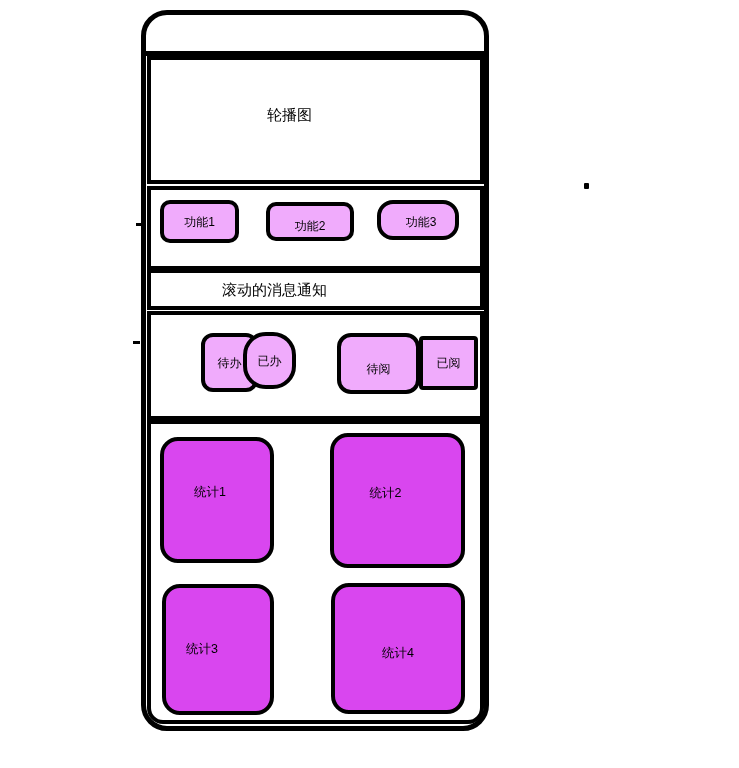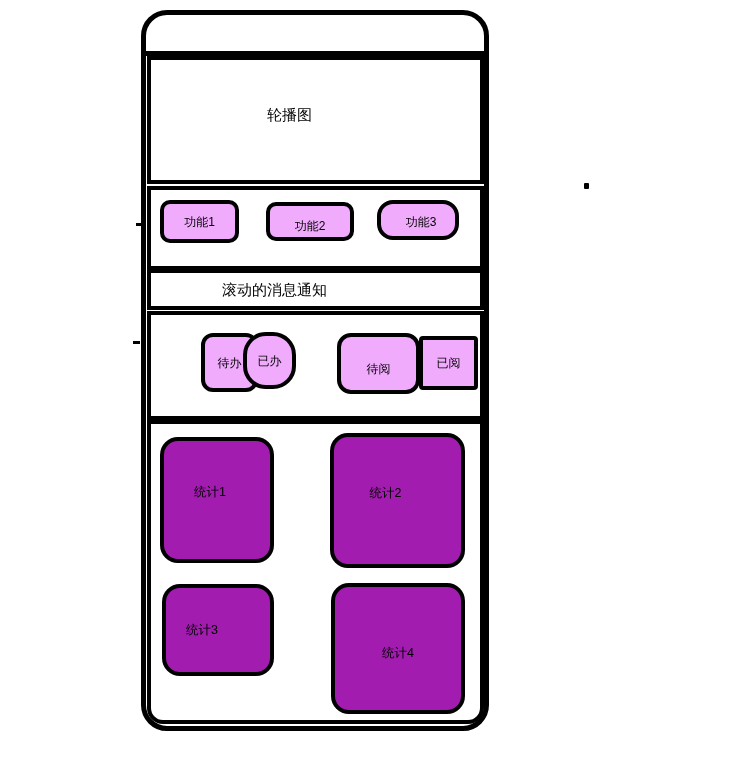--- a/index.html
+++ b/index.html
@@ -58,29 +58,29 @@
   .fn3 { left: 377px; top: 200px; width: 82px; height: 40px; border-radius: 16px; }
   .fn3 .lbl { transform: translate(3px, 2px); }
 
   .bdg1 { left: 156px; top: 333px; width: 57px; height: 59px; border-radius: 12px; margin-left: 45px; }
   .bdg2 { left: 243px; top: 332px; width: 53px; height: 57px; border-radius: 23px; }
   .bdg3 { left: 337px; top: 333px; width: 83px; height: 61px; border-radius: 14px; }
   .bdg3 .lbl { transform: translateY(5px); }
   .bdg4 { left: 419px; top: 336px; width: 59px; height: 54px; border-radius: 4px; }
 
   .stat-card {
-    border: 4px solid #000; background: #a21caf; border-radius: 18px;
+    border: 4px solid #000; background: #d946ef; border-radius: 18px;
     display: flex; align-items: center; justify-content: center;
     font-size: 12.5px; line-height: 1; cursor: pointer;
   }
   .st1 { left: 160px; top: 437px; width: 114px; height: 126px; }
   .st1 .lbl { transform: translate(-7px, -8px); }
   .st2 { left: 330px; top: 433px; width: 135px; height: 135px; }
   .st2 .lbl { transform: translate(-12px, -7px); }
-  .st3 { left: 162px; top: 584px; width: 112px; height: 92px; }
+  .st3 { left: 162px; top: 584px; width: 112px; height: 131px; }
   .st3 .lbl { transform: translate(-16px, 0); }
   .st4 { left: 331px; top: 583px; width: 134px; height: 131px; justify-content: center; }
   .st4 .lbl { transform: translate(0, 5px); }
 
   
   .stray-dot { left: 584px; top: 183px; width: 5px; height: 6px; background: #000; border-radius: 1px; }
   .tick { background: #000; }
   .tick-l1 { left: 136px; top: 223px; width: 6px; height: 3px; }
   .tick-r1 { left: 481px; top: 225px; width: 5px; height: 3px; }
   .tick-l2 { left: 133px; top: 341px; width: 7px; height: 3px; }

